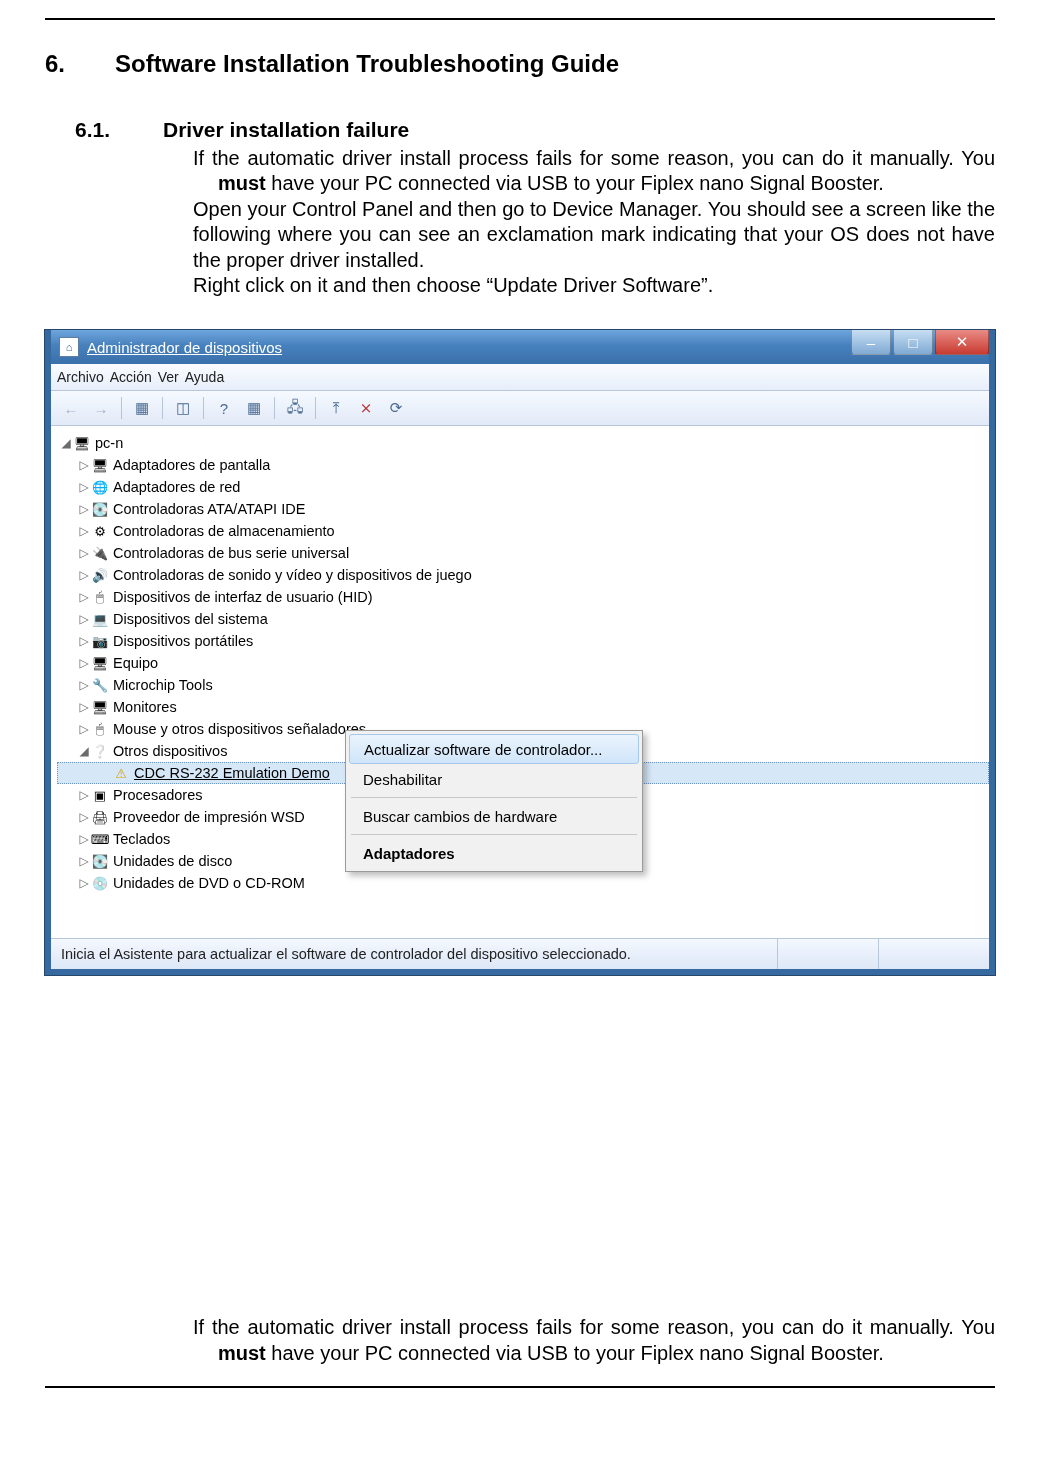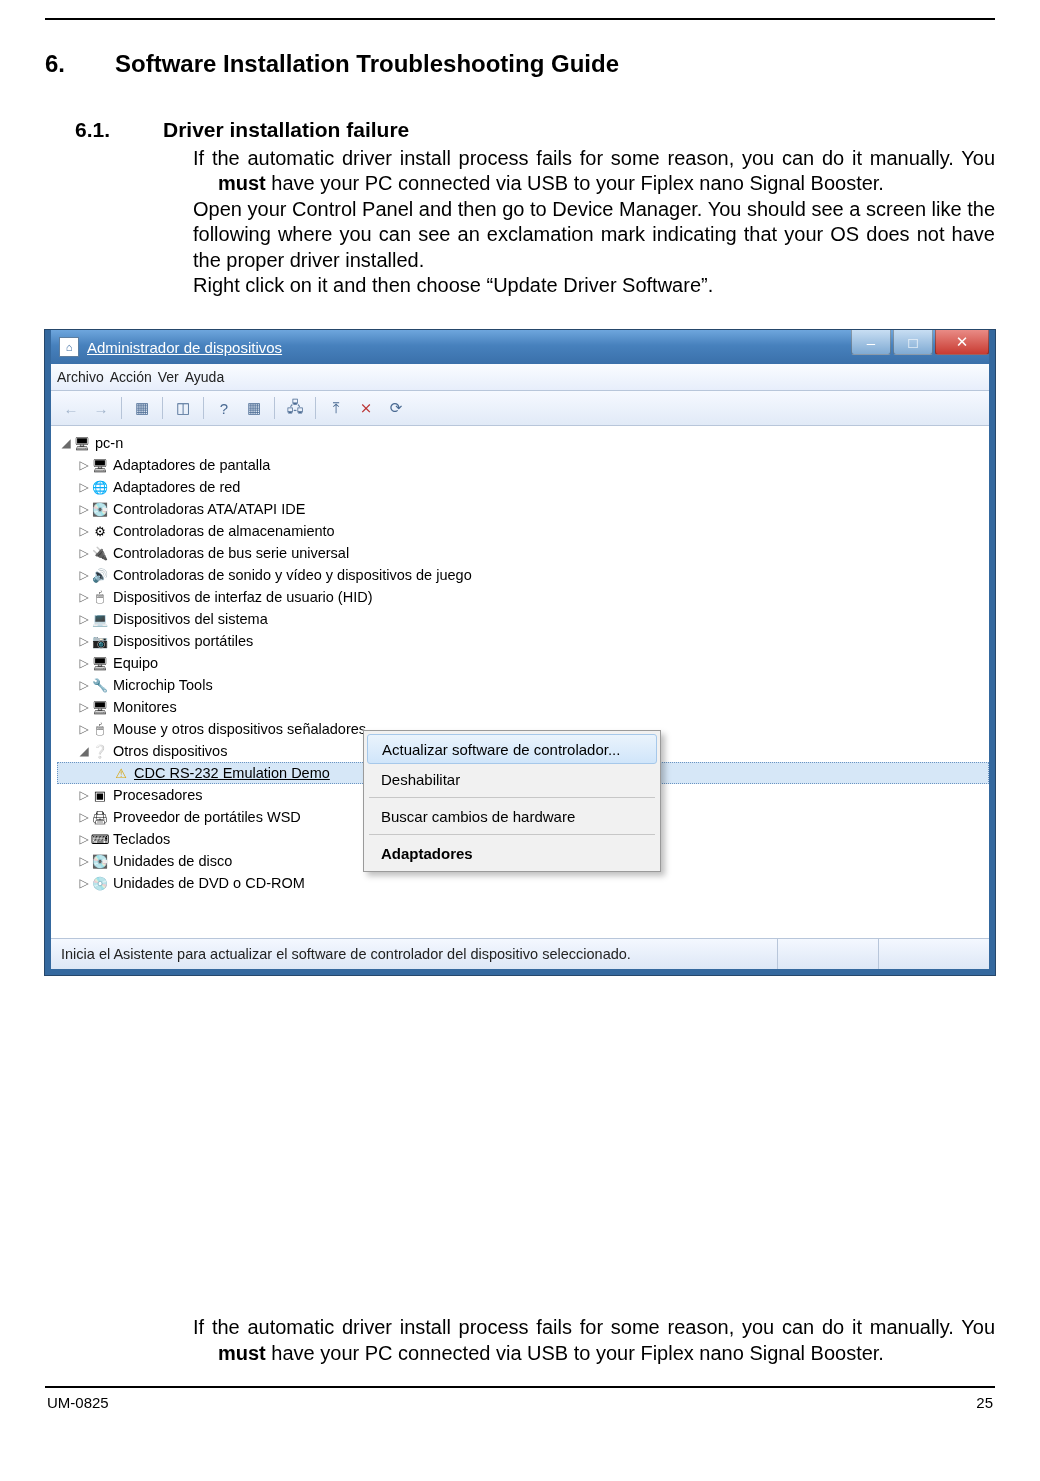--- a/index.html
+++ b/index.html
@@ -27,21 +27,21 @@
   .tbtn.dis{opacity:.45;}
   .tsep{width:1px;height:22px;background:#b6c4d8;margin:0 4px;}
   .tree{padding:6px 0 6px 6px;min-height:500px;position:relative;background:#fff;}
   .node{display:flex;align-items:center;height:22px;font-size:14.5px;white-space:nowrap;}
   .tw{display:inline-block;width:14px;text-align:center;color:#6b6b6b;font-size:12px;cursor:default;}
   .ic{width:18px;height:16px;display:inline-flex;align-items:center;justify-content:center;margin-right:4px;font-size:13px;}
   .lvl0{padding-left:2px;}
   .lvl1{padding-left:20px;}
   .lvl2{padding-left:54px;}
   .sel{background:#d6e7f7;border:1px dotted #6a94c2;height:20px;}
-  .ctxmenu{position:absolute;left:312px;top:304px;width:290px;background:#f1f1f1;border:1px solid #9a9a9a;box-shadow:4px 4px 6px rgba(0,0,0,.25);padding:3px;font-size:15px;}
+  .ctxmenu{position:absolute;left:294px;top:304px;width:290px;background:#f1f1f1;border:1px solid #9a9a9a;box-shadow:4px 4px 6px rgba(0,0,0,.25);padding:3px;font-size:15px;}
   .citem{height:30px;display:flex;align-items:center;padding:0 14px;cursor:default;}
   .citem.hl{background:linear-gradient(#eaf3fc,#d0e5fa);border:1px solid #a6c8ea;border-radius:3px;height:28px;}
   .csep{height:1px;background:#c7c7c7;margin:3px 2px;}
   .citem.bold{font-weight:bold;}
   .statusbar{height:30px;background:linear-gradient(#f4f8ff,#dde7f6);border-top:1px solid #b8c6da;display:flex;align-items:center;padding:0 10px;font-size:14.5px;color:#222;text-align:right;}
   .statusbar .spacer{flex:1;}
   .statusbar .cell{width:100px;height:100%;border-left:1px solid #b8c6da;}
   .p2block{margin-top:340px;}
 </style>
 </head>
@@ -196,21 +196,21 @@
           <span style="text-decoration:underline;">CDC RS-232 Emulation Demo</span>
         </div>
       <div class="node lvl1">
           <span class="tw">▷</span>
           <span class="ic">▣</span>
           <span>Procesadores</span>
         </div>
       <div class="node lvl1">
           <span class="tw">▷</span>
           <span class="ic">🖨</span>
-          <span>Proveedor de portátiles WSD</span>
+          <span>Proveedor de impresión WSD</span>
         </div>
       <div class="node lvl1">
           <span class="tw">▷</span>
           <span class="ic">⌨</span>
           <span>Teclados</span>
         </div>
       <div class="node lvl1">
           <span class="tw">▷</span>
           <span class="ic">💽</span>
           <span>Unidades de disco</span>
@@ -239,17 +239,13 @@
     </div>
   </div>
 
   <div class="p2block">
     <p class="body-text">
       <span>If the automatic driver install process fails for some reason, you can do it manually.  You </span><span class="bold">must</span><span> have your PC connected via USB to your Fiplex nano Signal Booster.</span>
     </p>
   </div>
 
   <hr class="hr-bot">
-  <div class="footer">
-    <span>UM-0825</span>
-    <span>25</span>
-  </div>
 </div>
 
 </body></html>

